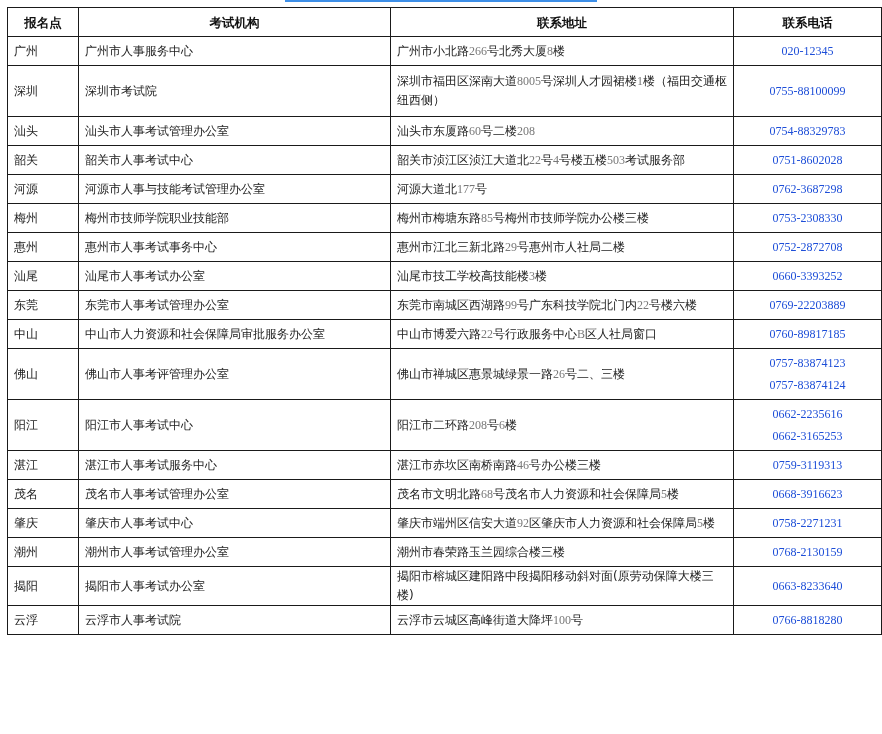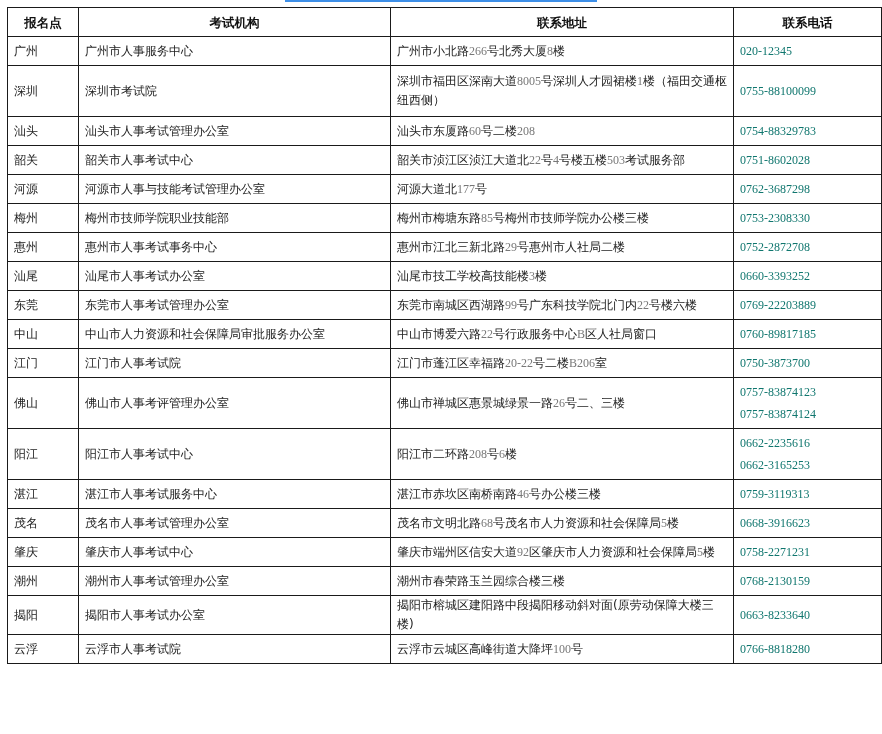--- a/index.html
+++ b/index.html
@@ -6,21 +6,21 @@
   body { width: 882px; height: 734px; position: relative; overflow: hidden;
          font-family: "DejaVu Sans", "Liberation Sans", sans-serif; color: #222; }
   .topbar { position: absolute; left: 285px; top: 0; width: 312px; height: 2px; background: #3d8fe8; }
   table.exam { position: absolute; left: 7px; top: 7px; border-collapse: collapse; table-layout: fixed; width: 874px; }
   table.exam td, table.exam th { border: 1px solid #1a1a1a; padding: 0 6px; font-size: 12px; line-height: 19px; vertical-align: middle; }
   table.exam th { height: 28px; font-weight: bold; font-size: 12.5px; text-align: center; color: #111; }
   table.exam td { height: 28px; }
   table.exam tr.tall td { height: 50px; }
   col.c1 { width: 71px; } col.c2 { width: 312px; } col.c3 { width: 343px; } col.c4 { width: 148px; }
   td.city { text-align: left; }
-  td.phone { text-align: left; font-family: "Liberation Serif", "DejaVu Serif", serif; font-size: 12.5px; color: #0f766e; }
+  td.phone { text-align: center; font-family: "Liberation Serif", "DejaVu Serif", serif; font-size: 12.5px; color: #1d4ed8; }
   td.phone .line { display: block; line-height: 22px; }
   .addr .num { color: #777; font-family: "Liberation Serif", "DejaVu Serif", serif; }
 </style>
 </head>
 <body>
 
 <div class="topbar"></div>
 
 <table class="exam">
   <colgroup>
@@ -111,28 +111,20 @@
         </td>
       </tr>
       <tr>
         <td class="city">中山</td>
         <td class="org">中山市人力资源和社会保障局审批服务办公室</td>
         <td class="addr">中山市博爱六路<span class="num">22</span>号行政服务中心<span class="num">B</span>区人社局窗口</td>
         <td class="phone">
           <span class="line">0760-89817185</span>
         </td>
       </tr>
-      <tr>
-        <td class="city">江门</td>
-        <td class="org">江门市人事考试院</td>
-        <td class="addr">江门市蓬江区幸福路<span class="num">20-22</span>号二楼<span class="num">B206</span>室</td>
-        <td class="phone">
-          <span class="line">0750-3873700</span>
-        </td>
-      </tr>
       <tr class="tall">
         <td class="city">佛山</td>
         <td class="org">佛山市人事考评管理办公室</td>
         <td class="addr">佛山市禅城区惠景城绿景一路<span class="num">26</span>号二、三楼</td>
         <td class="phone">
           <span class="line">0757-83874123</span>
           <span class="line">0757-83874124</span>
         </td>
       </tr>
       <tr class="tall">

